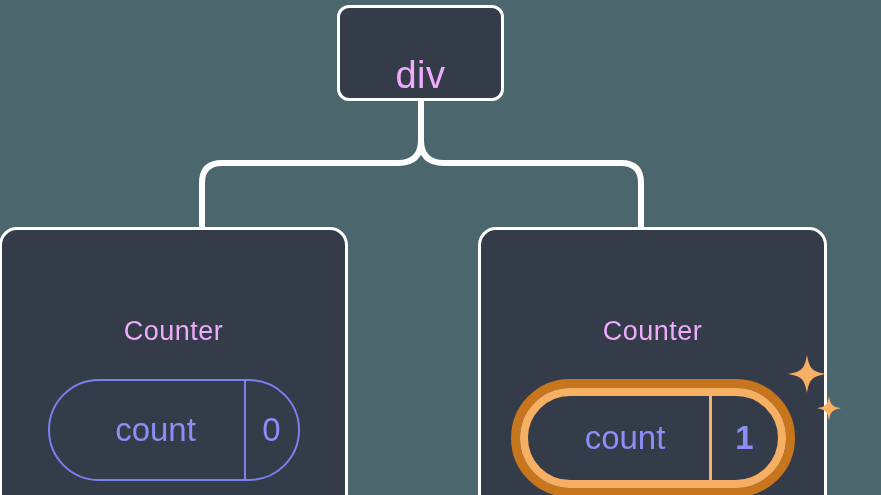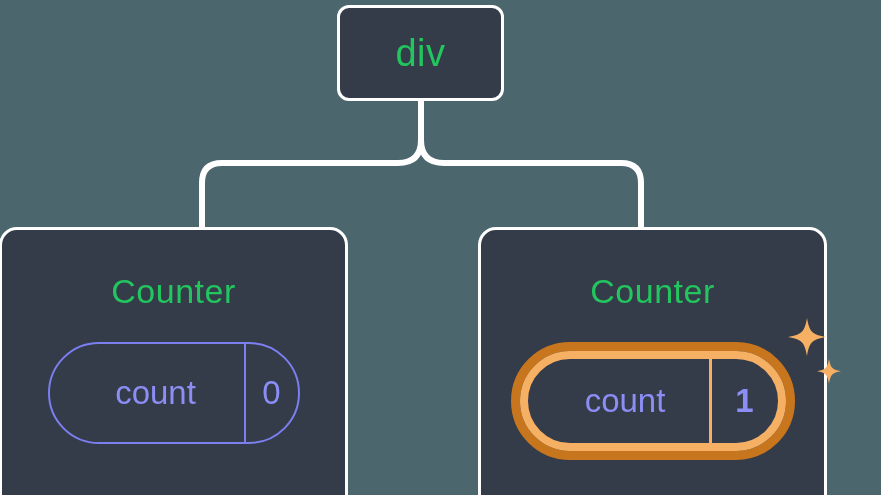--- a/index.html
+++ b/index.html
@@ -55,28 +55,29 @@
     top: 227px;
     width: 349px;
     height: 290px;
     border-radius: 18px;
     padding-top: 44px;
   }
   .node.child-left  { left: -1px; }
   .node.child-right { left: 478px; }
 
   .node-label {
-    color: #22c55e;
+    color: #f0abfc;
     font-size: 38px;
     font-weight: 400;
     letter-spacing: 0.5px;
     line-height: 1;
+    margin-top: 44px;
   }
   .node.child .node-label {
-    font-size: 34px;
+    font-size: 27px;
   }
 
   
   .pill-wrap {
     position: relative;
     margin-top: 34px;
     display: flex;
     align-items: center;
   }
   .pill {

